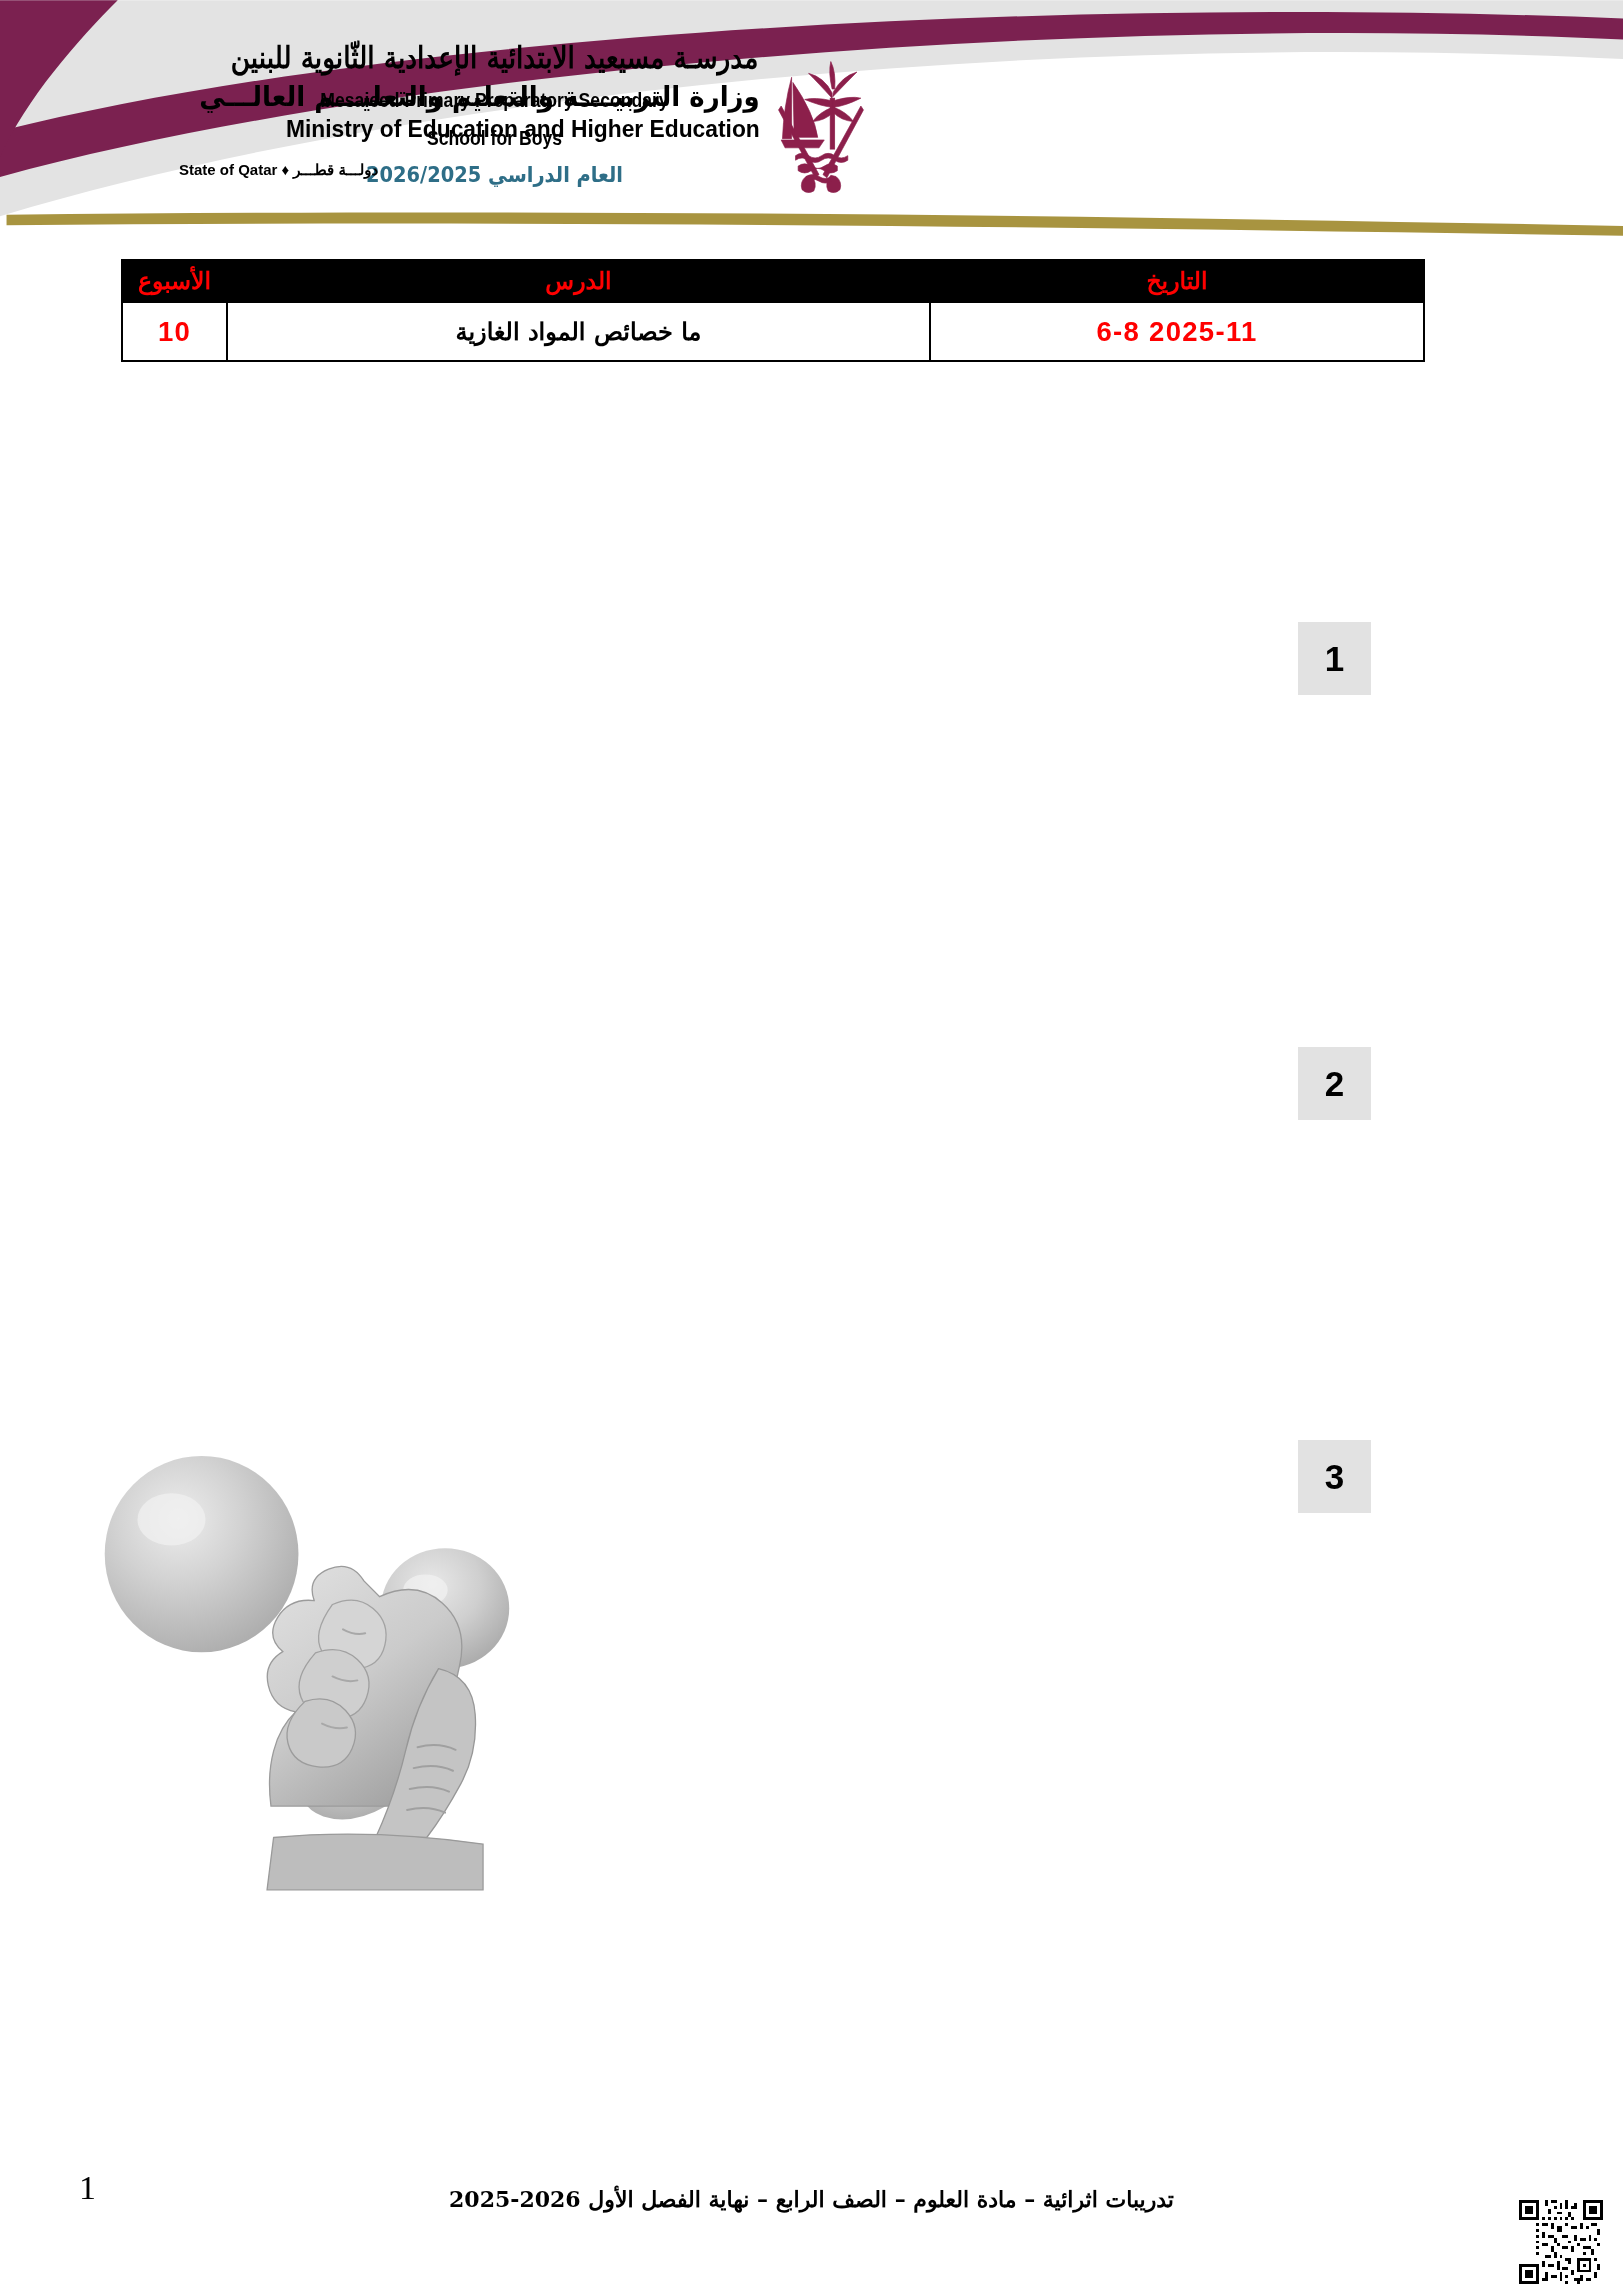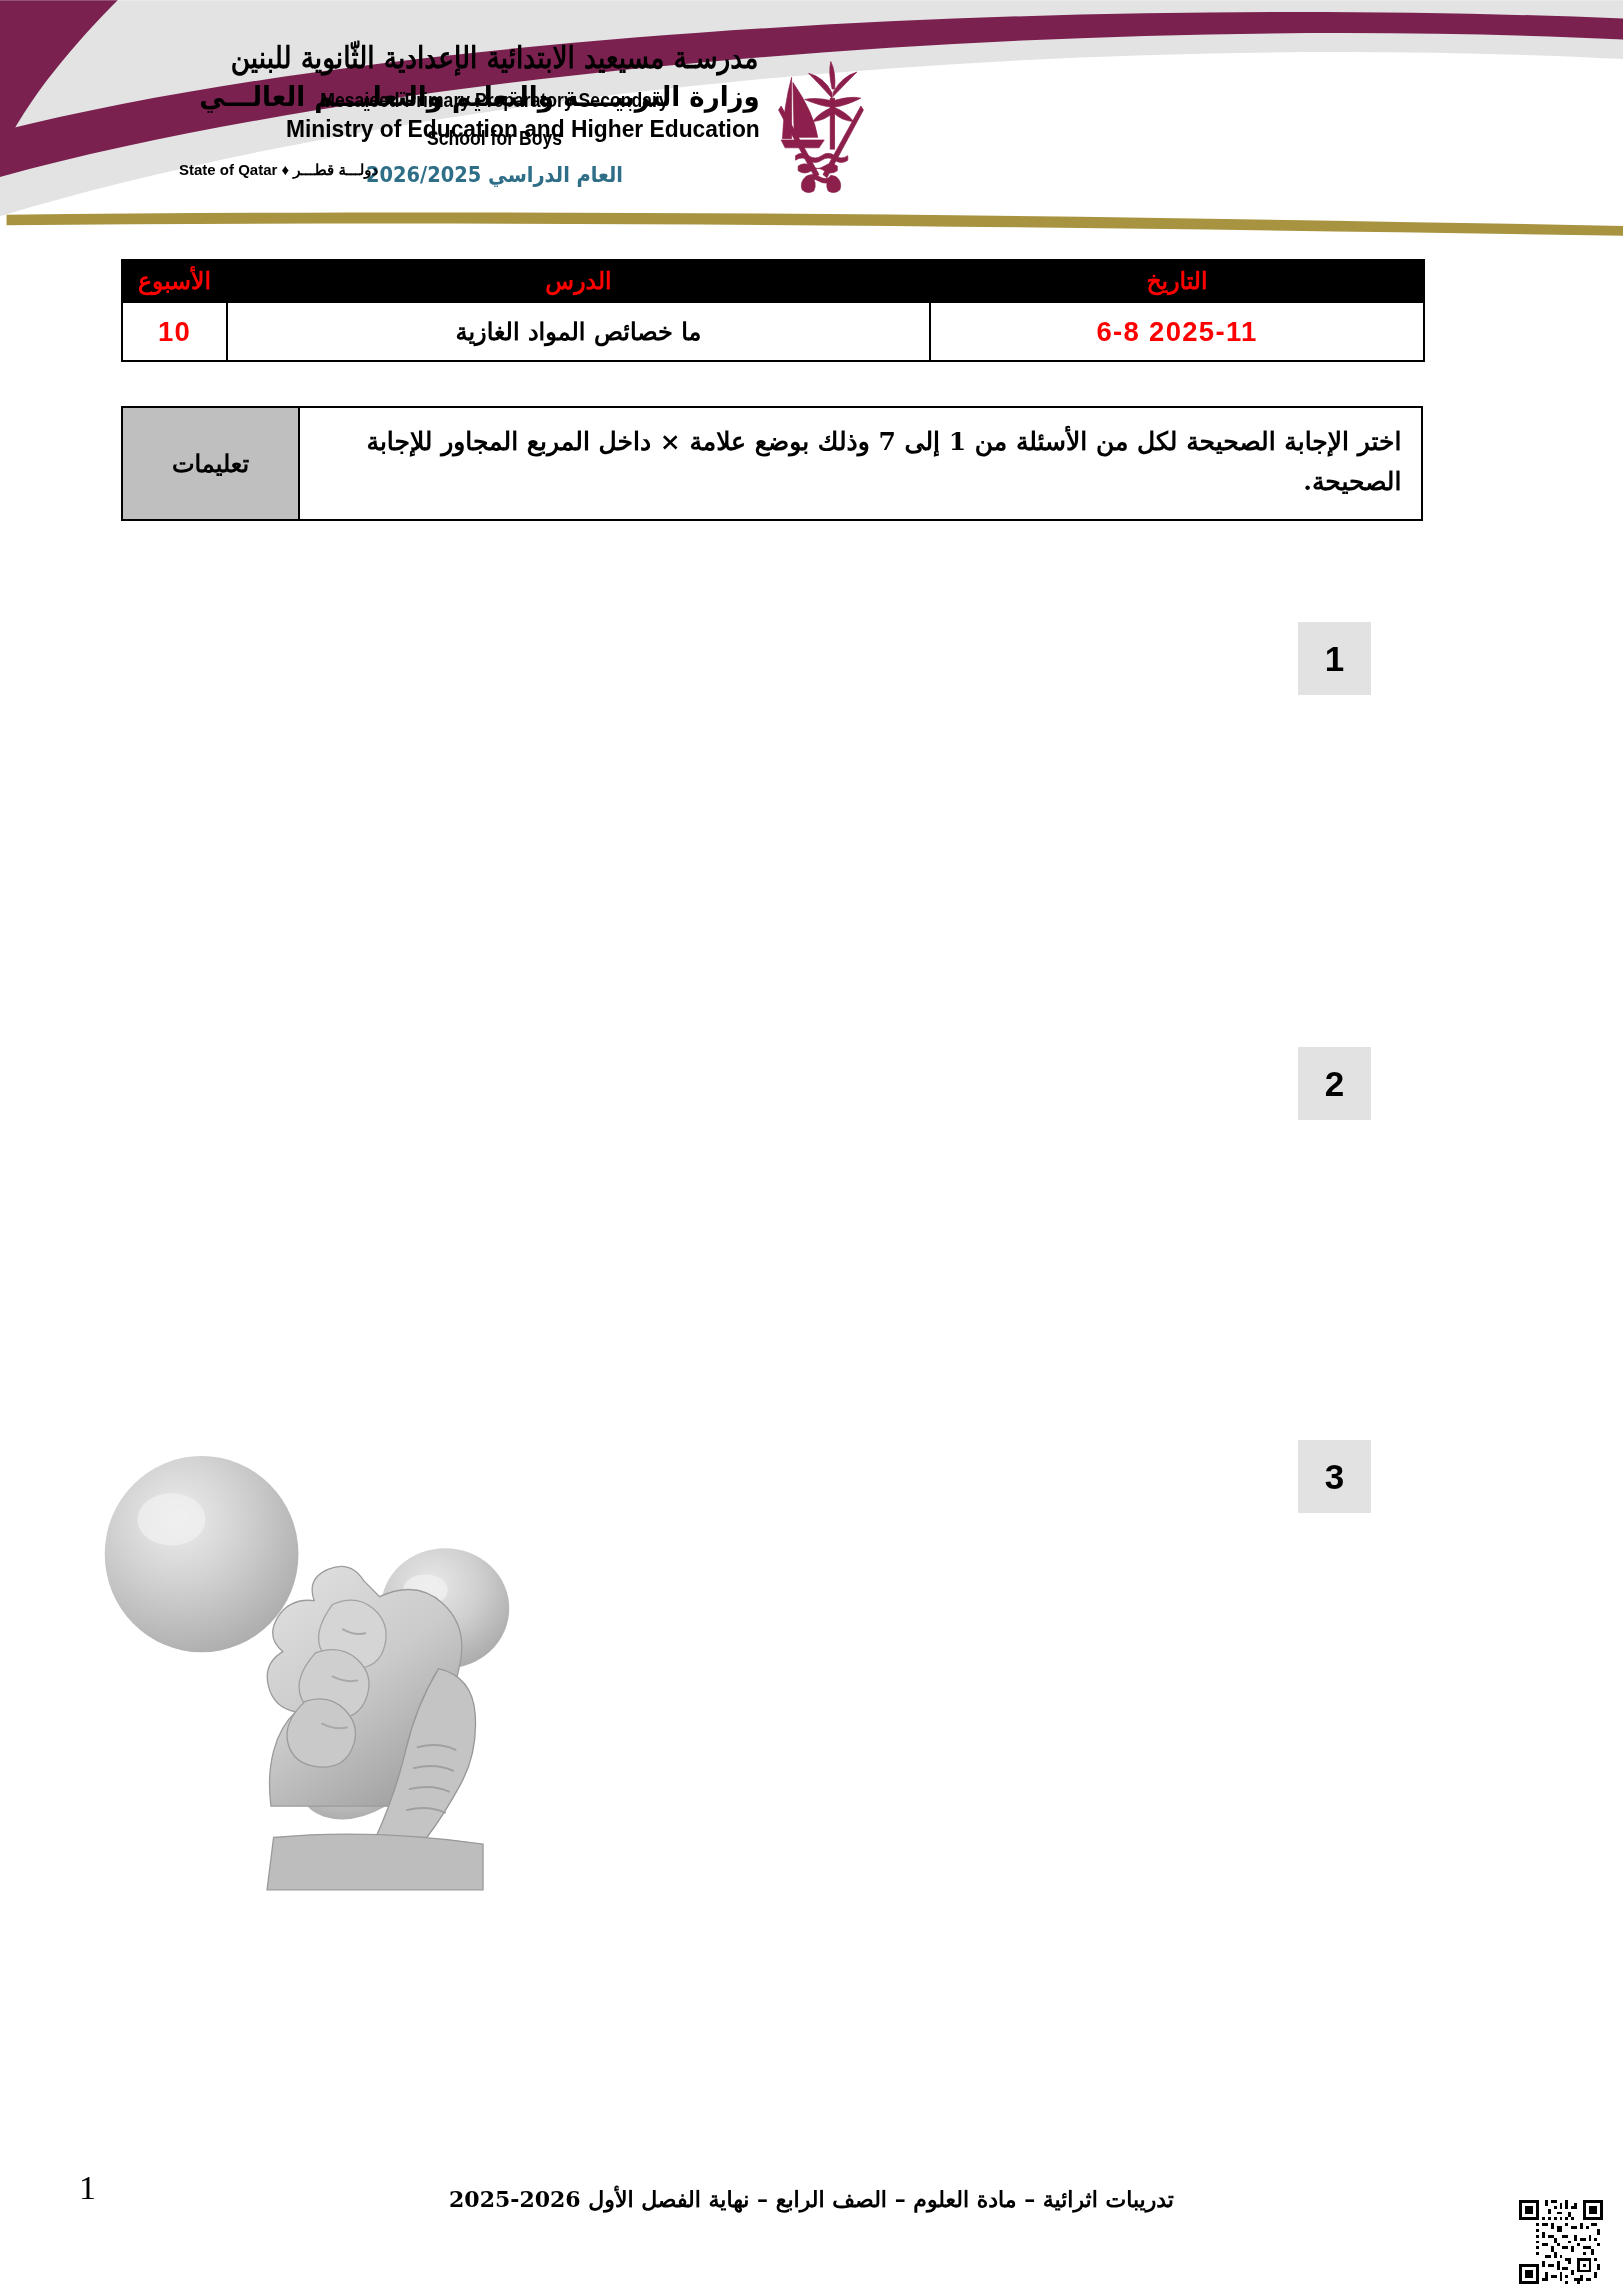--- a/index.html
+++ b/index.html
@@ -314,28 +314,20 @@
     </thead>
     <tbody>
       <tr>
         <td class="col-date red-val">2025-11    6-8</td>
         <td class="col-lesson">ما خصائص المواد الغازية</td>
         <td class="col-week red-val">10</td>
       </tr>
     </tbody>
   </table>
 
-  <table class="instr-table">
-    <tbody>
-      <tr>
-        <td class="instr-body">اختر الإجابة الصحيحة لكل من الأسئلة من 1 إلى 7 وذلك بوضع علامة × داخل المربع المجاور للإجابة الصحيحة.</td>
-        <td class="instr-label">تعليمات</td>
-      </tr>
-    </tbody>
-  </table>
 
   <div class="question" style="top:0;left:0;">
     <div class="q-num" style="top:622px;left:1298px;">1</div>
 
   </div>
 
   <div class="question" style="top:0;left:0;">
     <div class="q-num" style="top:1047px;left:1298px;">2</div>
 
   </div>

